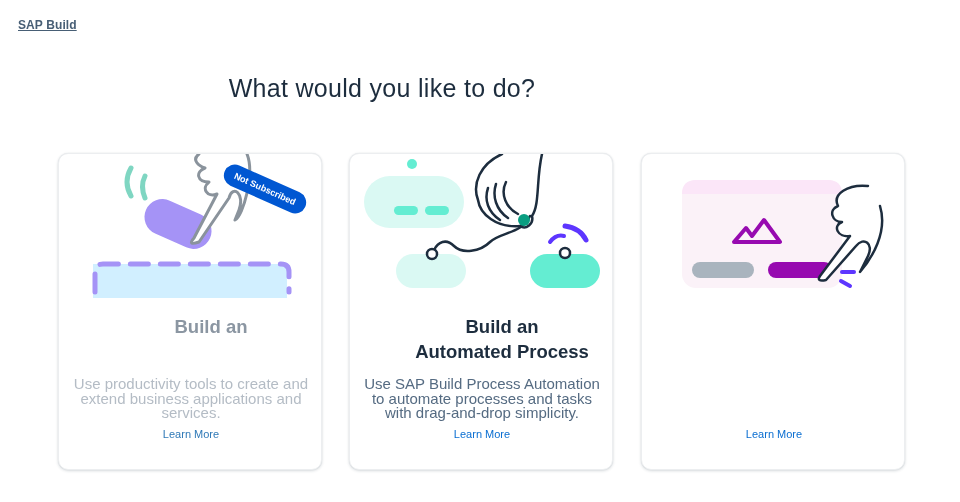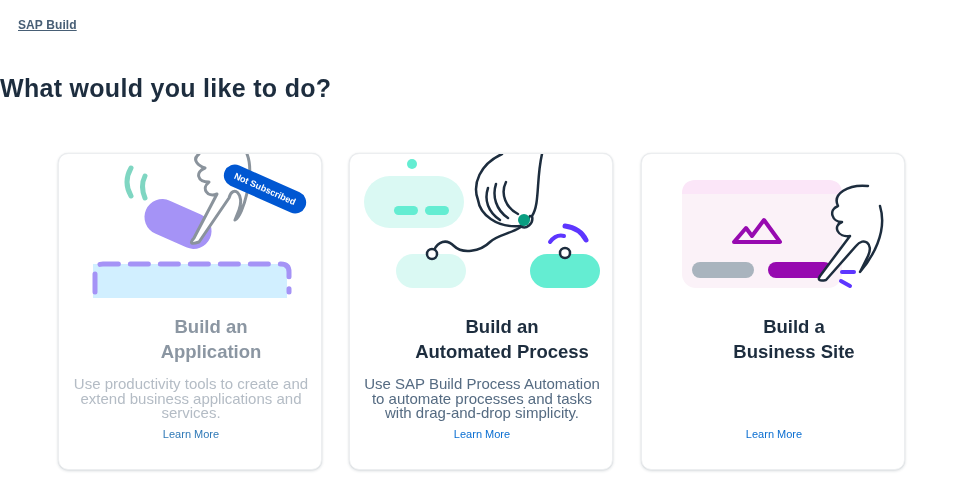--- a/index.html
+++ b/index.html
@@ -1,19 +1,19 @@
 <!DOCTYPE html>
 <html><head>
 <meta charset="utf-8">
 <style>
   * { box-sizing: border-box; margin: 0; padding: 0; }
   html, body { width: 960px; height: 502px; background: #ffffff; overflow: hidden; }
   body { font-family: "Liberation Sans", "DejaVu Sans", sans-serif; color: #1d2d3e; position: relative; }
   .brand { position: absolute; left: 18px; top: 18px; font-size: 12px; font-weight: bold; color: #475e75; letter-spacing: 0.1px; text-decoration: underline; }
-  .page-title { position: absolute; left: 0; width: 764px; top: 74px; text-align: left; font-size: 25px; font-weight: bold; color: #1d2d3e; letter-spacing: 0.3px; }
+  .page-title { position: absolute; left: 0; width: 764px; top: 74px; text-align: center; font-size: 25px; font-weight: normal; color: #1d2d3e; letter-spacing: 0.3px; }
   .card { position: absolute; top: 153px; width: 264px; height: 317px; background: #fff; border-radius: 10px; border: 1px solid #eceef0; box-shadow: 0 1px 3px rgba(34,53,72,0.18), 0 0 1px rgba(34,53,72,0.12); cursor: pointer; overflow: hidden; }
   .card .illus { position: absolute; left: 0; top: 0; width: 264px; height: 150px; }
   .card .title { position: absolute; left: 0; width: 304px; top: 160px; text-align: center; font-size: 18.5px; font-weight: bold; line-height: 25px; color: #1d2d3e; }
   .card .desc { position: absolute; left: 14px; width: 236px; top: 223px; text-align: center; font-size: 15px; line-height: 14.5px; color: #556b82; }
   .card .link { position: absolute; left: 0; width: 264px; top: 274px; text-align: center; font-size: 11px; color: #0a6ed1; text-decoration: none; }
   .card .link span { cursor: pointer; }
   .card.disabled .title { color: #8b96a2; }
   .card.disabled .desc { color: #b4bcc5; }
   .card.disabled .link { color: #2f79b7; }
   #card-app { left: 58px; }
@@ -38,21 +38,20 @@
     <path d="M140 0 C132 6 140 12 146 14 C136 18 138 28 150 28 C142 34 148 44 158 40 L135 84 Q128 92 140 88 L170 44 C174 30 186 40 180 56 L176 66 C184 62 196 20 188 0" stroke="#8a939c" stroke-width="3" fill="#ffffff" stroke-linejoin="round" stroke-linecap="round"></path>
 
     <rect x="34" y="110" width="194" height="34" fill="#d1efff"></rect>
     <path d="M36 138 L36 118 Q36 110 44 110 L222 110 Q230 110 230 118 L230 138" stroke="#a593f6" stroke-width="5" fill="none" stroke-dasharray="18 12" stroke-linecap="round"></path>
   </svg>
   <div style="position:absolute;left:162px;top:24px;width:88px;height:22px;background:#0057d2;border-radius:11px;transform:rotate(24deg);color:#fff;font-size:9px;font-weight:bold;line-height:22px;text-align:center;">
     <span>Not Subscribed</span>
   </div>
   <div class="title">
     <div>Build an</div>
-    <div>Application</div>
   </div>
   <div class="desc">Use productivity tools to create and extend business applications and services.</div>
   <div class="link"><span>Learn More</span></div>
 </div>
 
 <div class="card" id="card-process">
   <svg class="illus" viewBox="0 0 264 150" width="264" height="150">
     <circle cx="62" cy="10" r="5" fill="#64edd2"></circle>
     <rect x="14" y="22" width="100" height="52" rx="26" fill="#daf9f3"></rect>
     <rect x="44" y="52" width="24" height="9" rx="4.5" fill="#64edd2"></rect>
@@ -88,18 +87,14 @@
     <path d="M92 88 L104 74 L110 82 L122 66 L138 88 Z" fill="none" stroke="#970ab0" stroke-width="4" stroke-linejoin="round"></path>
 
     <rect x="50" y="108" width="62" height="16" rx="8" fill="#a9b4be"></rect>
     <rect x="126" y="108" width="64" height="16" rx="8" fill="#970ab0"></rect>
 
     <path d="M226 32 C206 30 190 40 196 52 C186 56 190 68 200 68 C190 72 196 84 208 82 L178 122 Q174 128 184 126 L214 92 C222 82 232 90 226 102 L218 118 C230 104 246 78 238 52" stroke="#1d2d3e" stroke-width="2.5" fill="#ffffff" stroke-linejoin="round" stroke-linecap="round"></path>
 
     <path d="M200 118 L212 118" stroke="#5d36ff" stroke-width="4" stroke-linecap="round"></path>
     <path d="M199 127 L208 132" stroke="#5d36ff" stroke-width="4" stroke-linecap="round"></path>
   </svg>
-  <div class="title">
-    <div>Build a</div>
-    <div>Business Site</div>
-  </div>
   <div class="link"><span>Learn More</span></div>
 </div>
 
 </body></html>

